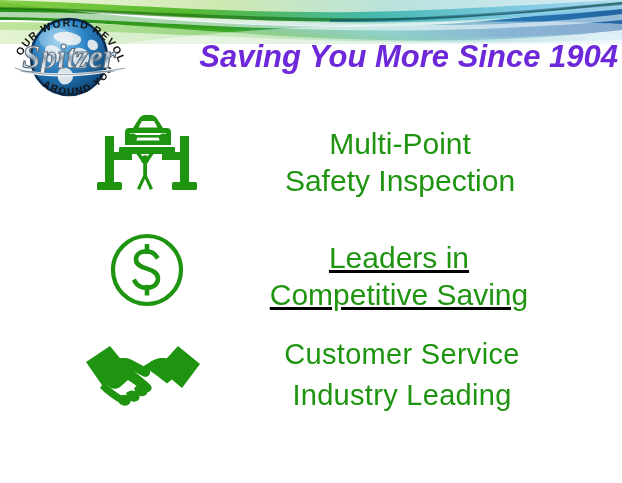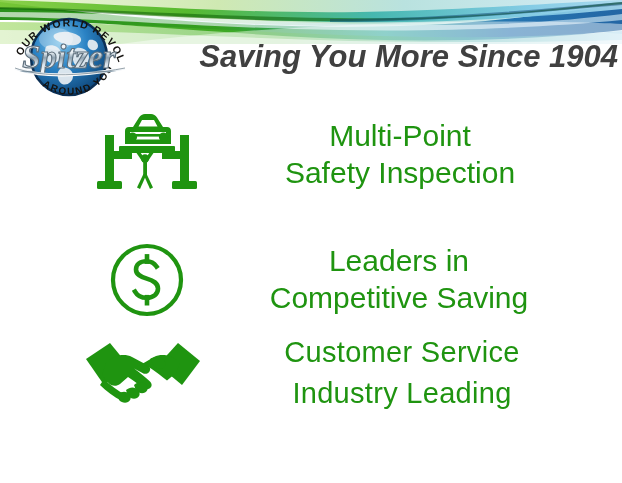--- a/index.html
+++ b/index.html
@@ -43,31 +43,31 @@
   
   .slide-title {
     position: absolute;
     left: 140px;
     top: 41px;
     width: 478px;
     text-align: right;
     font-size: 31px;
     font-weight: bold;
     font-style: italic;
-    color: #404040;
+    color: #6d28d9;
     letter-spacing: 0px;
     white-space: nowrap;
     line-height: 1.05;
   }
 
   
   .feature {
     position: absolute;
     display: flex;
-    align-items: center;
+    align-items: flex-end;
   }
   .feature-icon {
     flex: 0 0 auto;
     display: flex;
     align-items: center;
     justify-content: center;
   }
   .feature-icon svg { display: block; }
   .feature-text {
     flex: 1 1 auto;
@@ -87,23 +87,24 @@
   #feature-inspection .feature-text {
     font-size: 30px;
     line-height: 1.23;
     font-weight: normal;
     padding-left: 6px;
   }
 
   
   #feature-pricing {
     left: 88px;
-    top: 234px;
+    top: 222px;
     width: 500px;
     height: 92px;
+    text-decoration: underline;
   }
   #feature-pricing .feature-icon { width: 118px; height: 88px; }
   #feature-pricing .feature-text {
     font-size: 30px;
     line-height: 1.23;
     font-weight: normal;
     padding-left: 4px;
   }
 
   

